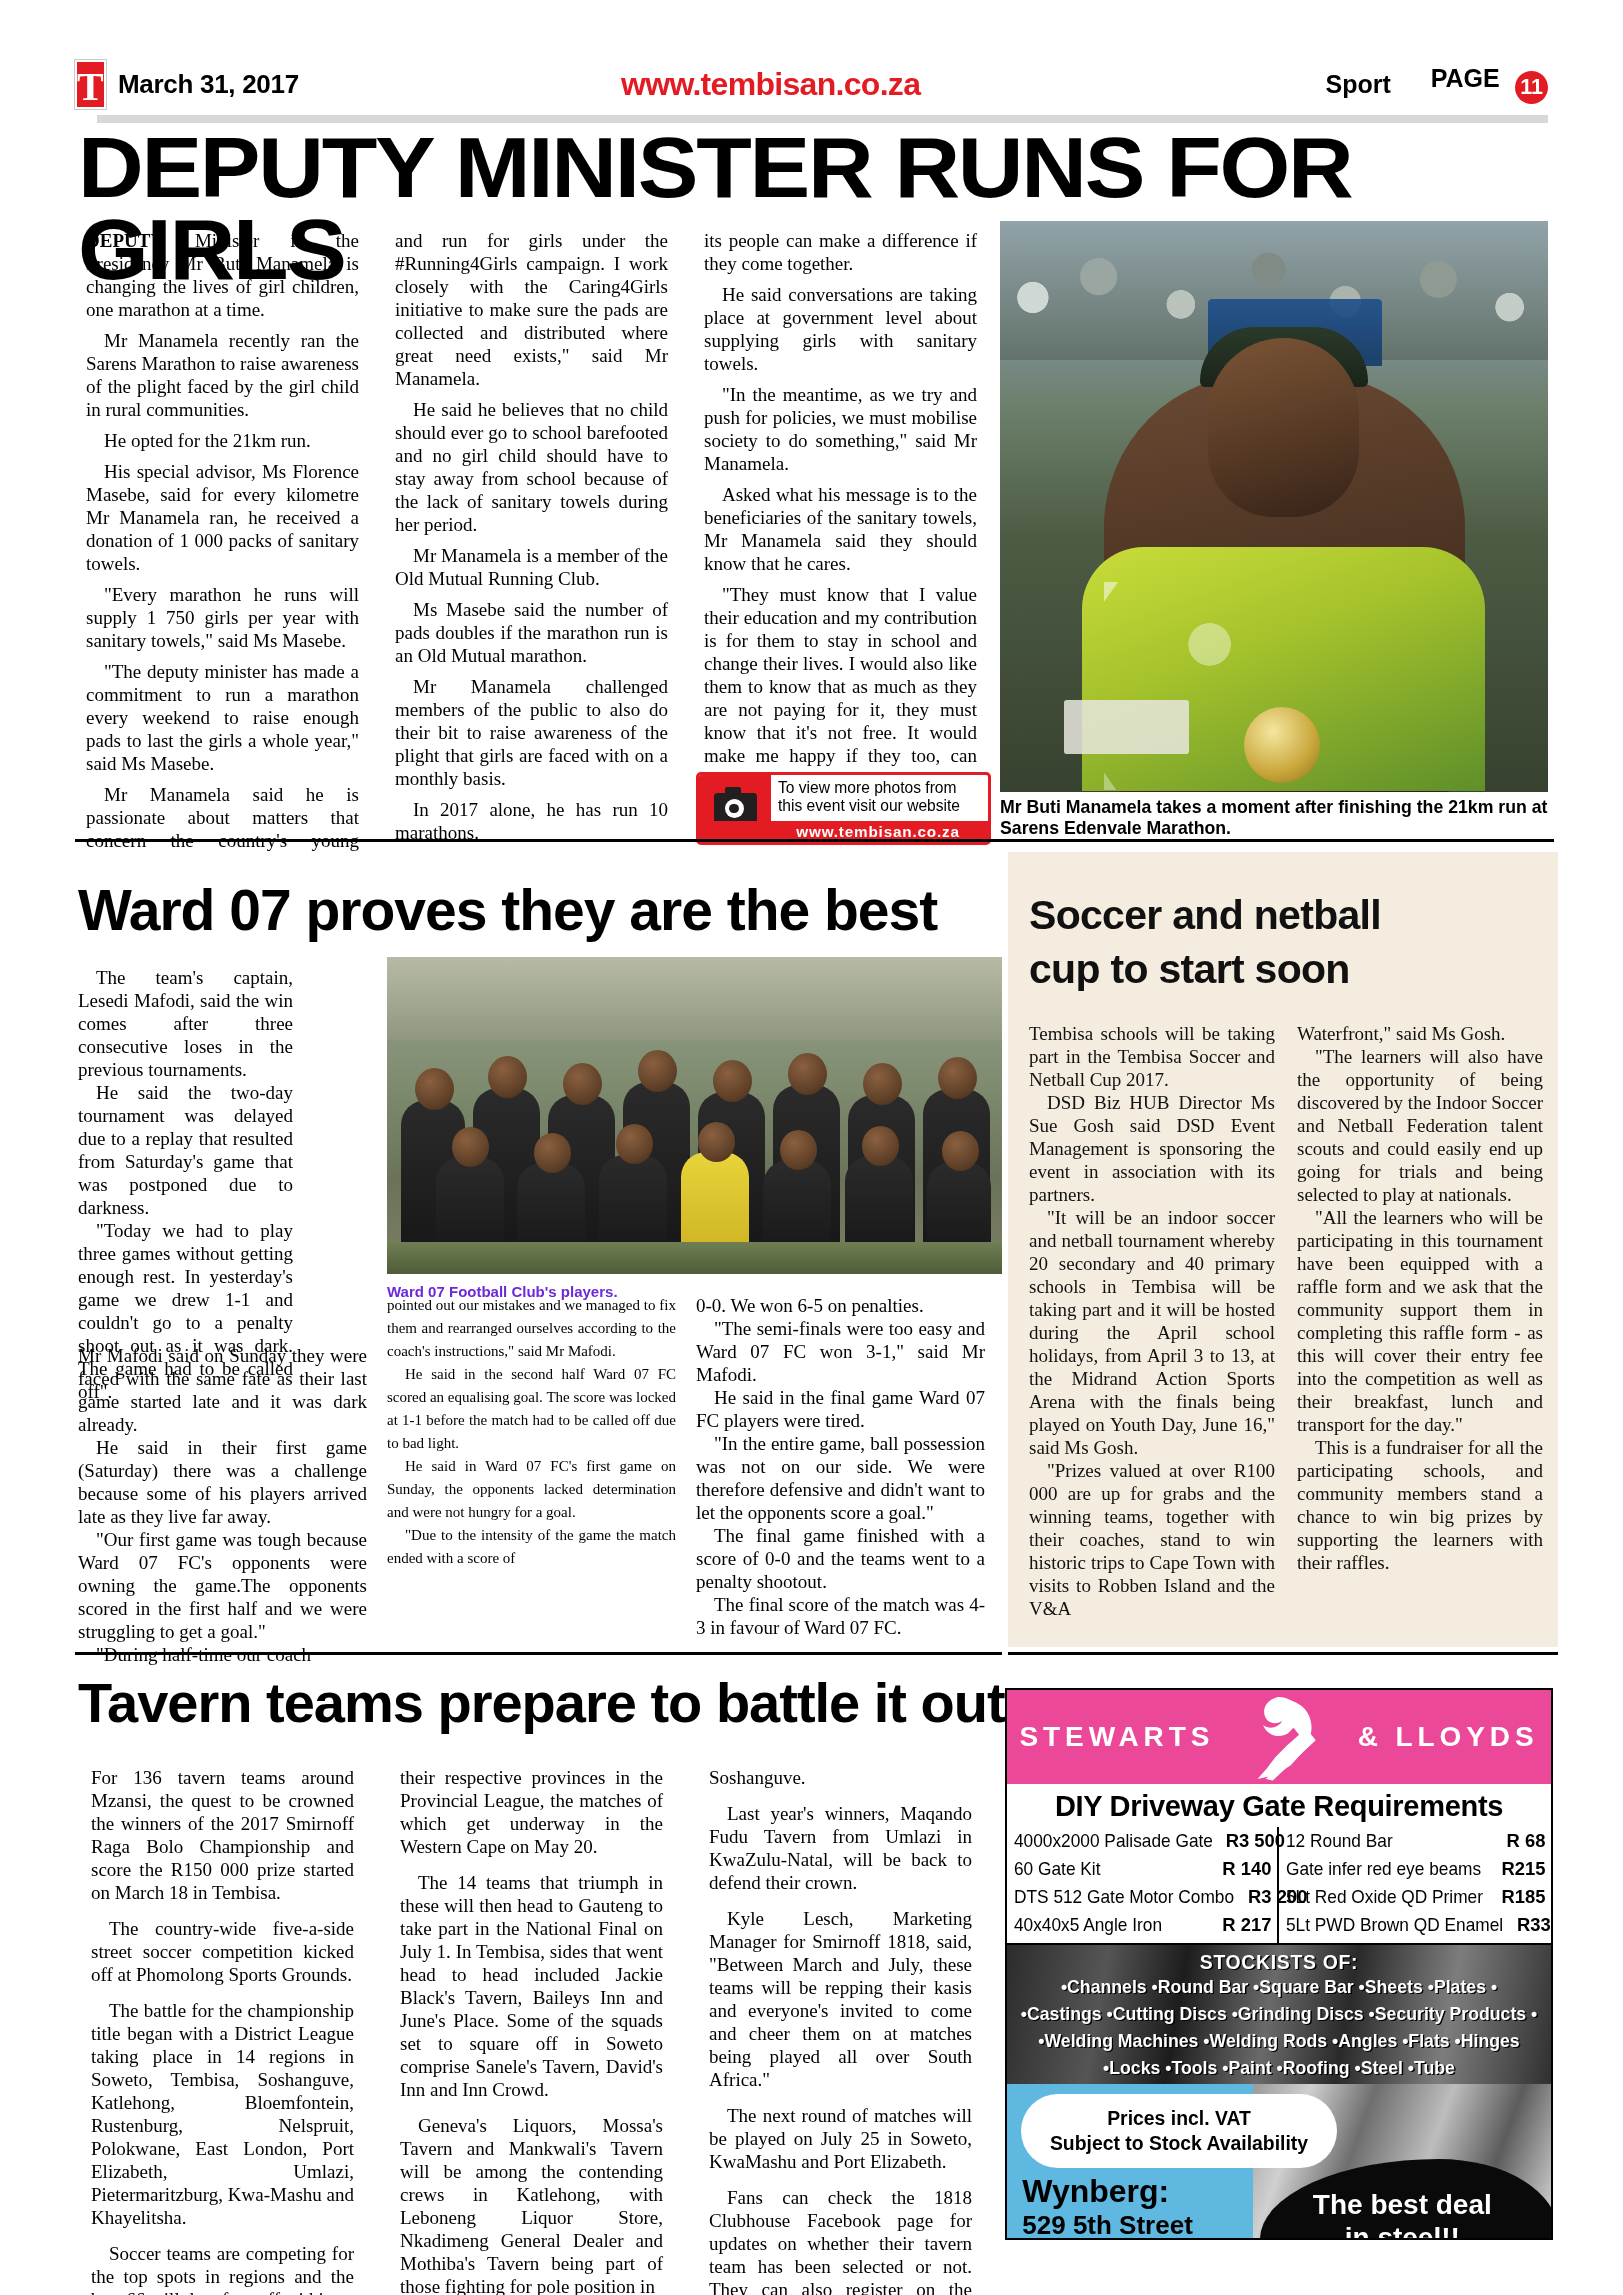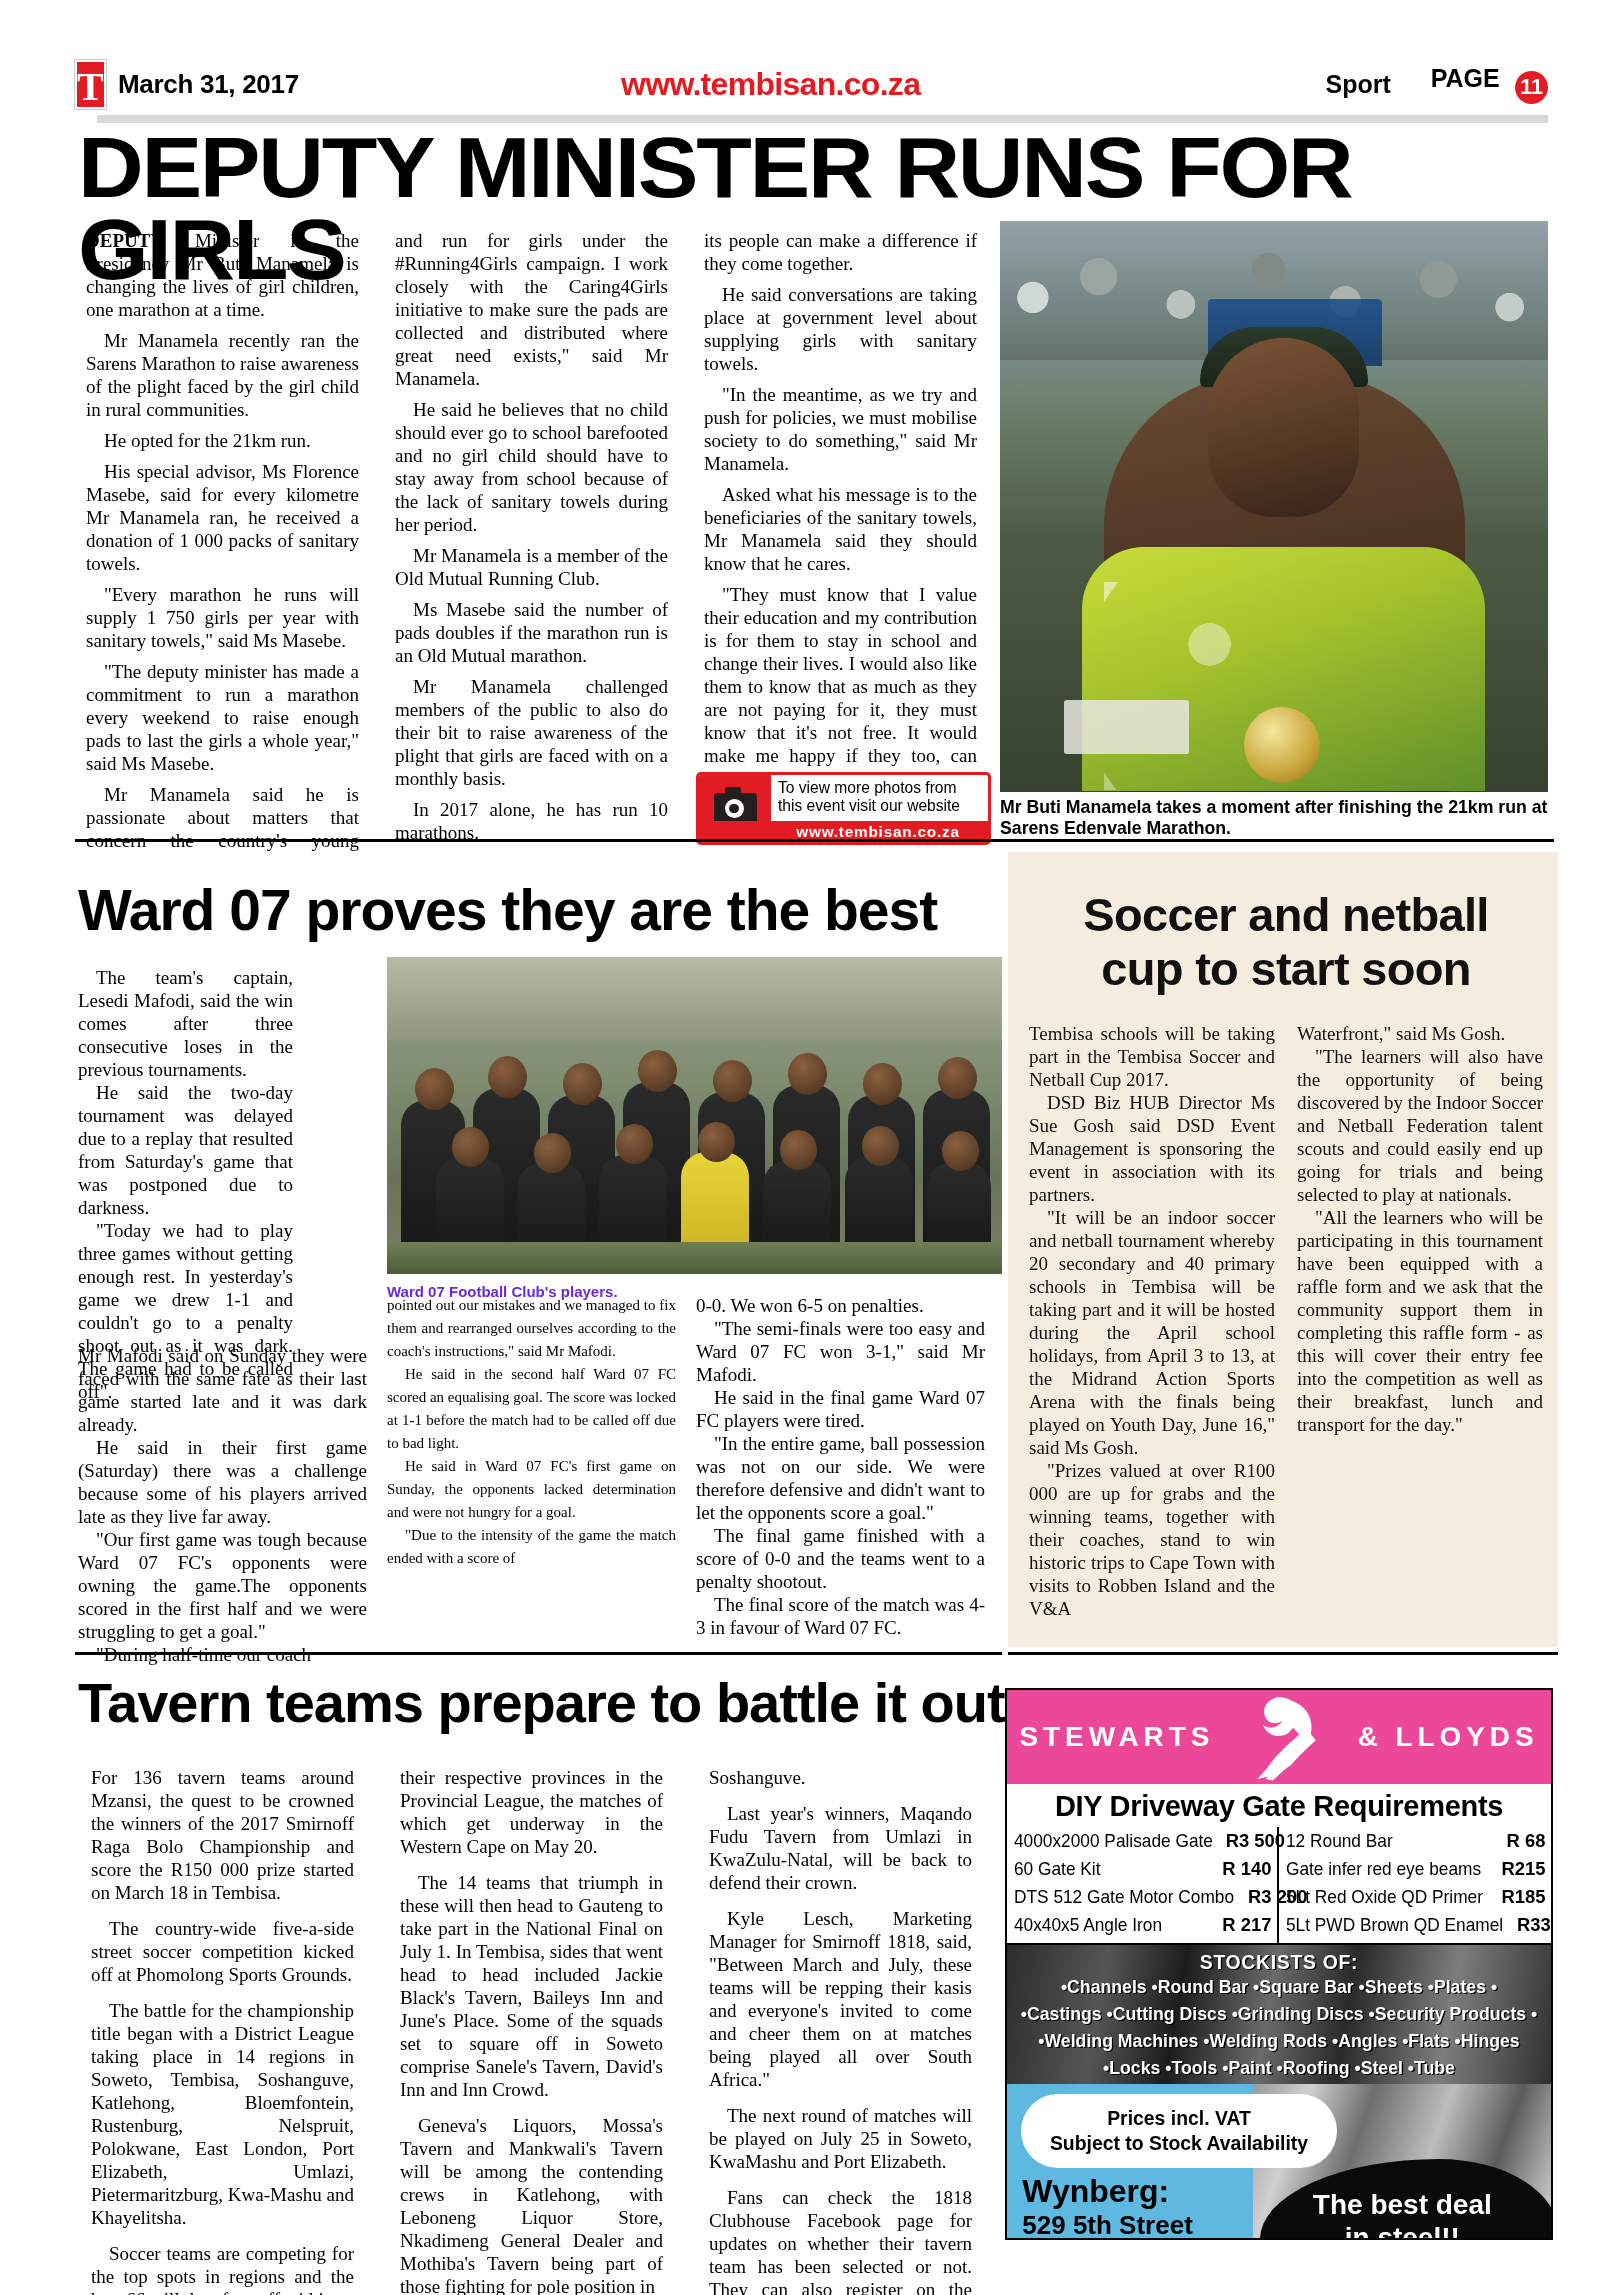--- a/index.html
+++ b/index.html
@@ -220,21 +220,21 @@
   .ward-c1 p.first, .ward-c2 p.first, .ward-c3 p.first, .ward-c1b p.first { text-indent:0; }
 
   
   .netball-panel {
     position:absolute; left:1008px; top:852px; width:550px; height:795px;
     background:#f4eddf;
   }
   .netball-headline {
     position:absolute; left:1029px; top:888px; width:514px;
     font-family:"Liberation Sans", sans-serif; font-weight:bold;
-    font-size:47px; line-height:54px; letter-spacing:-0.7px; color:#111;text-align:center;
+    font-size:41px; line-height:54px; letter-spacing:-0.7px; color:#111;
   }
   .nb-c1 { position:absolute; left:1029px; top:1022px; width:246px;
     font-size:19px; line-height:23px; text-align:justify; color:#111; }
   .nb-c2 { position:absolute; left:1297px; top:1022px; width:246px;
     font-size:19px; line-height:23px; text-align:justify; color:#111; }
   .nb-c1 p, .nb-c2 p { margin:0; text-indent:18px; }
   .nb-c1 p.first, .nb-c2 p.first { text-indent:0; }
 
   
   .tavern-headline {
@@ -490,20 +490,21 @@
   <div class="nb-c1">
     <p class="first">Tembisa schools will be taking part in the Tembisa Soccer and Netball Cup 2017.</p>
     <p>DSD Biz HUB Director Ms Sue Gosh said DSD Event Management is sponsoring the event in association with its partners.</p>
     <p>"It will be an indoor soccer and netball tournament whereby 20 secondary and 40 primary schools in Tembisa will be taking part and it will be hosted during the April school holidays, from April 3 to 13, at the Midrand Action Sports Arena with the finals being played on Youth Day, June 16," said Ms Gosh.</p>
     <p>"Prizes valued at over R100 000 are up for grabs and the winning teams, together with their coaches, stand to win historic trips to Cape Town with visits to Robben Island and the V&amp;A</p>
   </div>
   <div class="nb-c2">
     <p class="first">Waterfront," said Ms Gosh.</p>
     <p>"The learners will also have the opportunity of being discovered by the Indoor Soccer and Netball Federation talent scouts and could easily end up going for trials and being selected to play at nationals.</p>
     <p>"All the learners who will be participating in this tournament have been equipped with a raffle form and we ask that the community support them in completing this raffle form - as this will cover their entry fee into the competition as well as their breakfast, lunch and transport for the day."</p>
+    <p>This is a fundraiser for all the participating schools, and community members stand a chance to win big prizes by supporting the learners with their raffles.</p>
   </div>
 
   <div class="rule" style="left:75px; top:1652px; width:927px; height:2.8px;"></div>
   <div class="rule" style="left:1008px; top:1652px; width:550px; height:2.8px;"></div>
 
   <div class="tavern-headline">Tavern teams prepare to battle it out</div>
   <div class="tv-col tv-c1">
     <p class="first">For 136 tavern teams around Mzansi, the quest to be crowned the winners of the 2017 Smirnoff Raga Bolo Championship and score the R150 000 prize started on March 18 in Tembisa.</p>
     <p>The country-wide five-a-side street soccer competition kicked off at Phomolong Sports Grounds.</p>
     <p>The battle for the championship title began with a District League taking place in 14 regions in Soweto, Tembisa, Soshanguve, Katlehong, Bloemfontein, Rustenburg, Nelspruit, Polokwane, East London, Port Elizabeth, Umlazi, Pietermaritzburg, Kwa-Mashu and Khayelitsha.</p>

